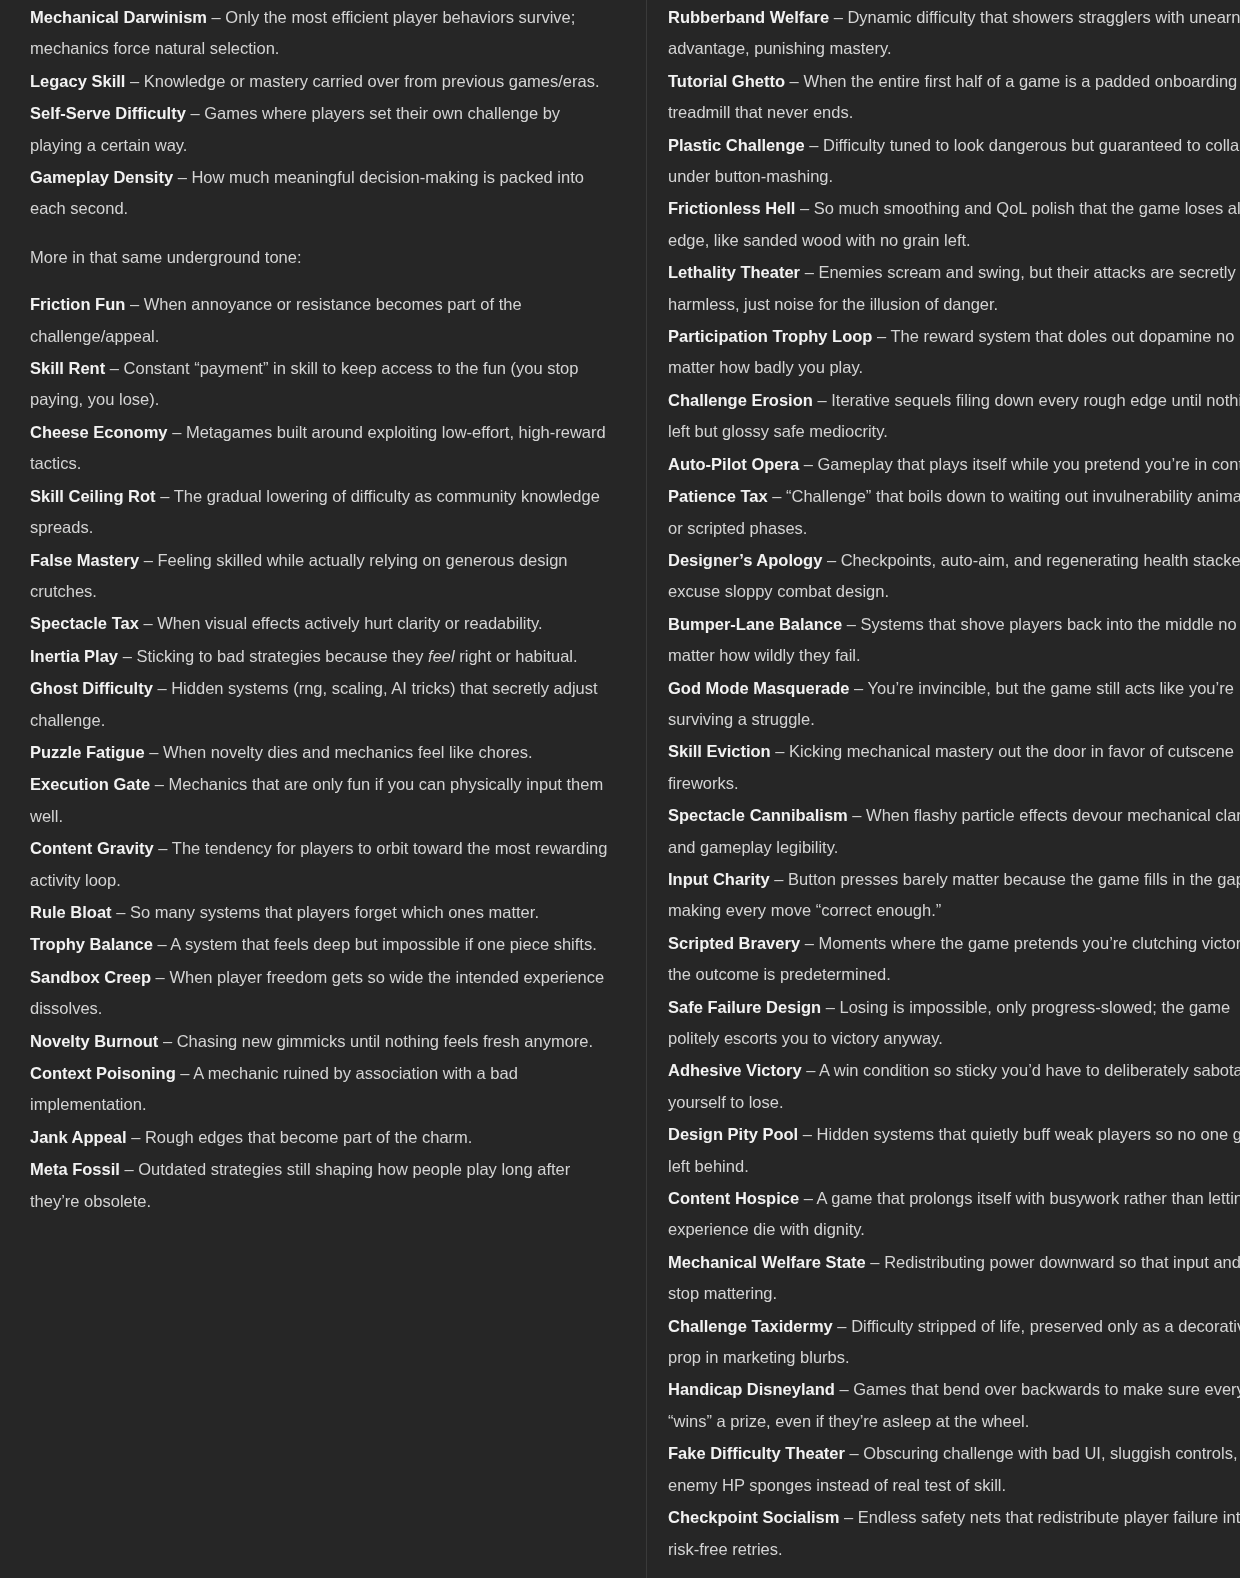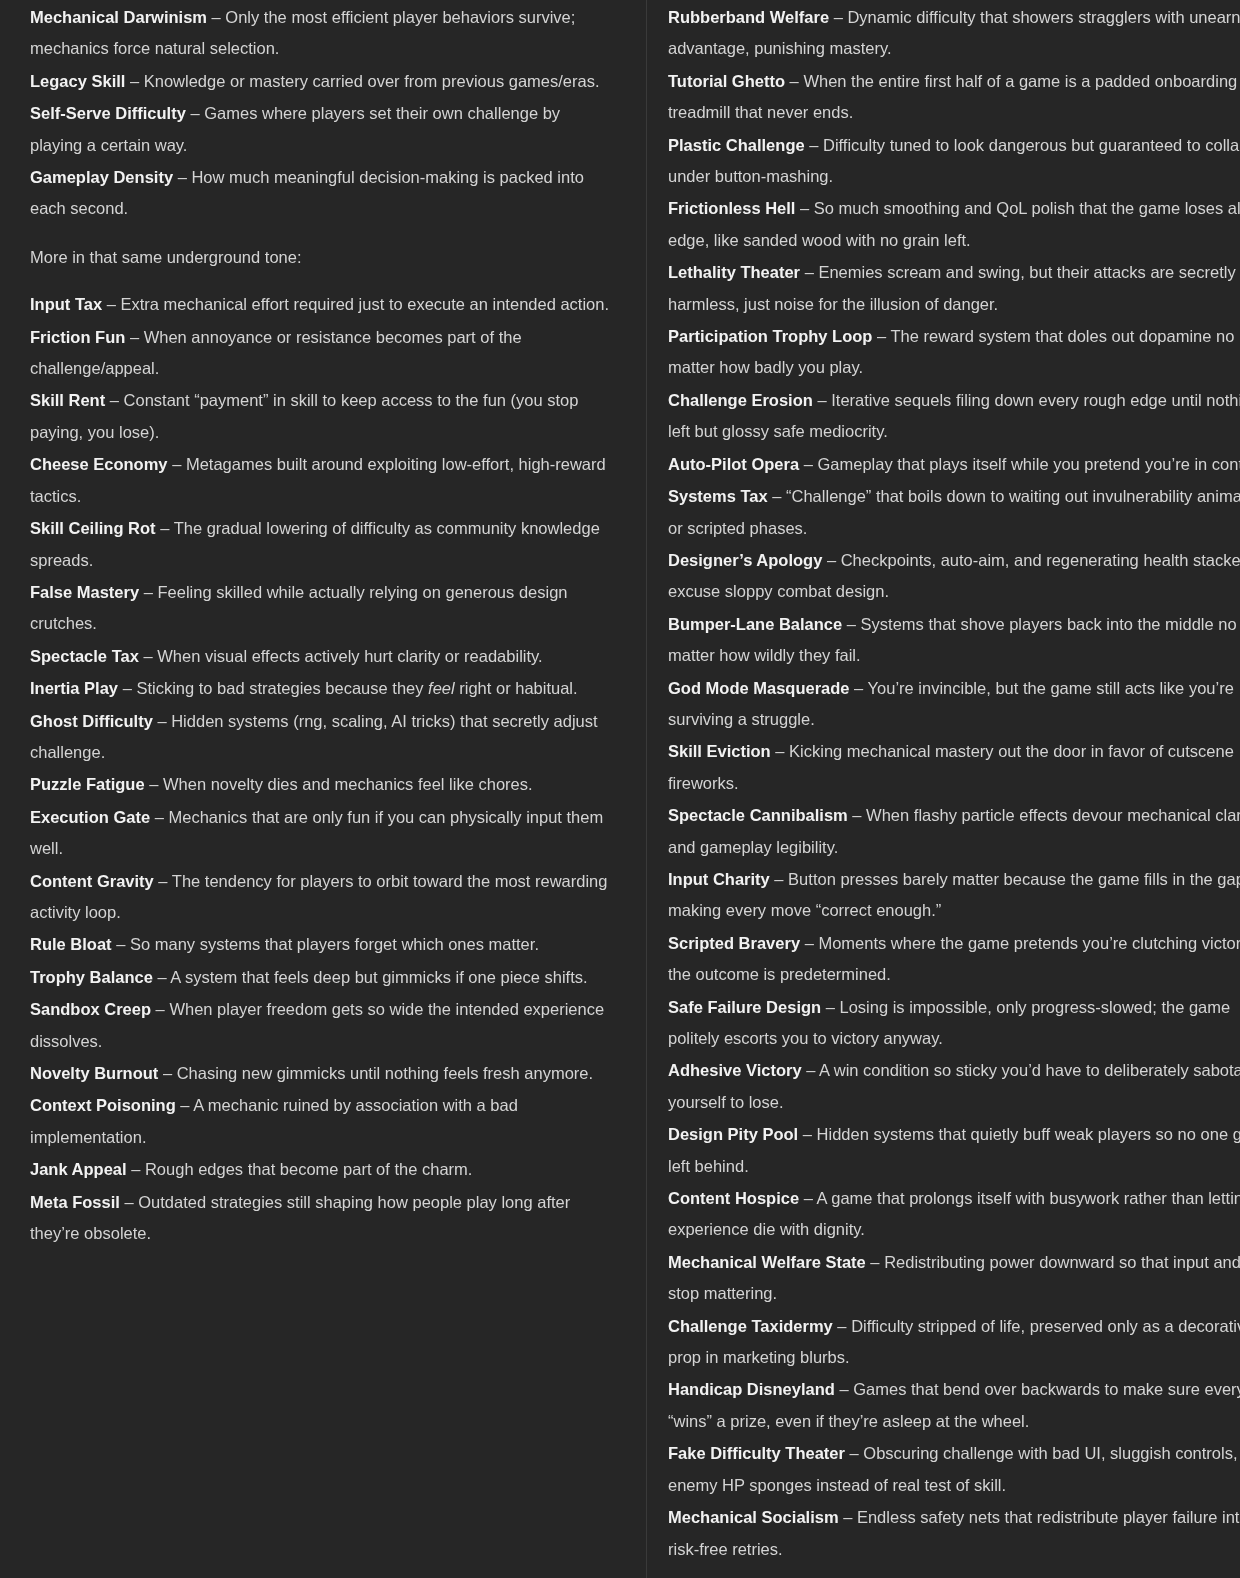--- a/index.html
+++ b/index.html
@@ -43,21 +43,20 @@
       <p class="entry"><strong>Self-Serve Difficulty</strong><span> – </span><span><span>Games where players set their own challenge by playing a certain way.</span></span></p>
 
 
       <p class="entry"><strong>Gameplay Density</strong><span> – </span><span><span>How much meaningful decision-making is packed into each second.</span></span></p>
     </div>
 
   <p class="note">More in that same underground tone:</p>
 
   <div>
 
-      <p class="entry"><strong>Input Tax</strong><span> – </span><span><span>Extra mechanical effort required just to execute an intended action.</span></span></p>
 
       <p class="entry"><strong>Friction Fun</strong><span> – </span><span><span>When annoyance or resistance becomes part of the challenge/appeal.</span></span></p>
 
       <p class="entry"><strong>Skill Rent</strong><span> – </span><span><span>Constant “payment” in skill to keep access to the fun (you stop paying, you lose).</span></span></p>
 
       <p class="entry"><strong>Cheese Economy</strong><span> – </span><span><span>Metagames built around exploiting low-effort, high-reward tactics.</span></span></p>
 
       <p class="entry"><strong>Skill Ceiling Rot</strong><span> – </span><span><span>The gradual lowering of difficulty as community knowledge spreads.</span></span></p>
 
       <p class="entry"><strong>False Mastery</strong><span> – </span><span><span>Feeling skilled while actually relying on generous design crutches.</span></span></p>
@@ -69,21 +68,21 @@
       <p class="entry"><strong>Ghost Difficulty</strong><span> – </span><span><span>Hidden systems (rng, scaling, AI tricks) that secretly adjust challenge.</span></span></p>
 
       <p class="entry"><strong>Puzzle Fatigue</strong><span> – </span><span><span>When novelty dies and mechanics feel like chores.</span></span></p>
 
       <p class="entry"><strong>Execution Gate</strong><span> – </span><span><span>Mechanics that are only fun if you can physically input them well.</span></span></p>
 
       <p class="entry"><strong>Content Gravity</strong><span> – </span><span><span>The tendency for players to orbit toward the most rewarding activity loop.</span></span></p>
 
       <p class="entry"><strong>Rule Bloat</strong><span> – </span><span><span>So many systems that players forget which ones matter.</span></span></p>
 
-      <p class="entry"><strong>Trophy Balance</strong><span> – </span><span><span>A system that feels deep but gimmicks if one piece shifts.</span></span></p>
+      <p class="entry"><strong>Trophy Balance</strong><span> – </span><span><span>A system that feels deep but impossible if one piece shifts.</span></span></p>
 
       <p class="entry"><strong>Sandbox Creep</strong><span> – </span><span><span>When player freedom gets so wide the intended experience dissolves.</span></span></p>
 
       <p class="entry"><strong>Novelty Burnout</strong><span> – </span><span><span>Chasing new gimmicks until nothing feels fresh anymore.</span></span></p>
 
 
       <p class="entry"><strong>Context Poisoning</strong><span> – </span><span><span>A mechanic ruined by association with a bad implementation.</span></span></p>
 
       <p class="entry"><strong>Jank Appeal</strong><span> – </span><span><span>Rough edges that become part of the charm.</span></span></p>
 
@@ -106,21 +105,21 @@
       <p class="entry"><strong>Frictionless Hell</strong><span> – </span><span><span>So much smoothing and QoL polish that the game loses all edge, like sanded wood with no grain left.</span></span></p>
 
       <p class="entry"><strong>Lethality Theater</strong><span> – </span><span><span>Enemies scream and swing, but their attacks are secretly harmless, just noise for the illusion of danger.</span></span></p>
 
       <p class="entry"><strong>Participation Trophy Loop</strong><span> – </span><span><span>The reward system that doles out dopamine no matter how badly you play.</span></span></p>
 
       <p class="entry"><strong>Challenge Erosion</strong><span> – </span><span><span>Iterative sequels filing down every rough edge until nothing is left but glossy safe mediocrity.</span></span></p>
 
       <p class="entry"><strong>Auto-Pilot Opera</strong><span> – </span><span><span>Gameplay that plays itself while you pretend you’re in control.</span></span></p>
 
-      <p class="entry"><strong>Systems Tax</strong><span> – </span><span><span>“Challenge” that boils down to waiting out invulnerability animations or scripted phases.</span></span></p>
+      <p class="entry"><strong>Patience Tax</strong><span> – </span><span><span>“Challenge” that boils down to waiting out invulnerability animations or scripted phases.</span></span></p>
 
       <p class="entry"><strong>Designer’s Apology</strong><span> – </span><span><span>Checkpoints, auto-aim, and regenerating health stacked to excuse sloppy combat design.</span></span></p>
 
       <p class="entry"><strong>Bumper-Lane Balance</strong><span> – </span><span><span>Systems that shove players back into the middle no matter how wildly they fail.</span></span></p>
 
       <p class="entry"><strong>God Mode Masquerade</strong><span> – </span><span><span>You’re invincible, but the game still acts like you’re surviving a struggle.</span></span></p>
 
       <p class="entry"><strong>Skill Eviction</strong><span> – </span><span><span>Kicking mechanical mastery out the door in favor of cutscene fireworks.</span></span></p>
 
       <p class="entry"><strong>Spectacle Cannibalism</strong><span> – </span><span><span>When flashy particle effects devour mechanical clarity and gameplay legibility.</span></span></p>
@@ -138,15 +137,15 @@
       <p class="entry"><strong>Content Hospice</strong><span> – </span><span><span>A game that prolongs itself with busywork rather than letting the experience die with dignity.</span></span></p>
 
       <p class="entry"><strong>Mechanical Welfare State</strong><span> – </span><span><span>Redistributing power downward so that input and effort stop mattering.</span></span></p>
 
       <p class="entry"><strong>Challenge Taxidermy</strong><span> – </span><span><span>Difficulty stripped of life, preserved only as a decorative prop in marketing blurbs.</span></span></p>
 
       <p class="entry"><strong>Handicap Disneyland</strong><span> – </span><span><span>Games that bend over backwards to make sure everyone “wins” a prize, even if they’re asleep at the wheel.</span></span></p>
 
       <p class="entry"><strong>Fake Difficulty Theater</strong><span> – </span><span><span>Obscuring challenge with bad UI, sluggish controls, or enemy HP sponges instead of real test of skill.</span></span></p>
 
-      <p class="entry"><strong>Mechanical Socialism</strong><span> – </span><span><span>Endless safety nets that redistribute player failure into risk-free retries.</span></span></p>
+      <p class="entry"><strong>Checkpoint Socialism</strong><span> – </span><span><span>Endless safety nets that redistribute player failure into risk-free retries.</span></span></p>
     </div>
 </div>
 
 </body></html>

